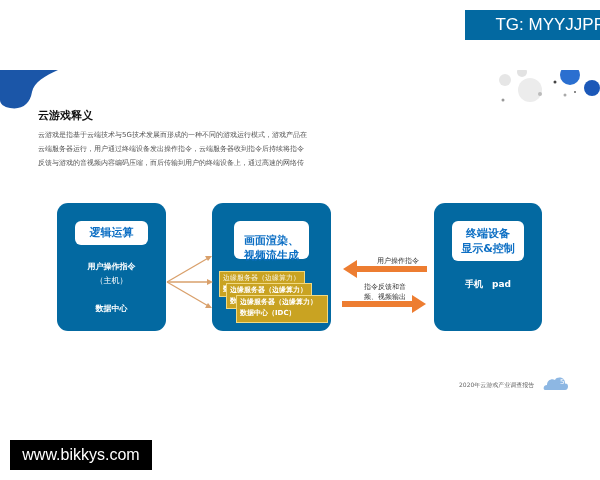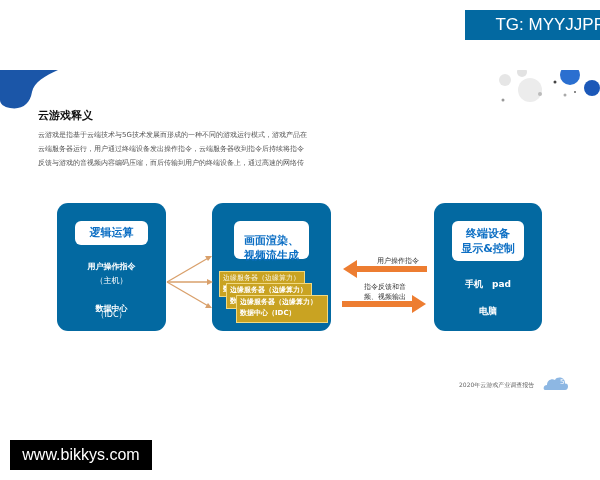--- a/index.html
+++ b/index.html
@@ -89,21 +89,20 @@
   <div>云游戏是指基于云端技术与5G技术发展而形成的一种不同的游戏运行模式，游戏产品在</div>
   <div>云端服务器运行，用户通过终端设备发出操作指令，云端服务器收到指令后持续将指令</div>
   <div>反馈与游戏的音视频内容编码压缩，而后传输到用户的终端设备上，通过高速的网络传</div>
 </div>
 
 <div class="box left">
   <div class="box-head">逻辑运算</div>
   <div class="box-text b" style="top:58px">用户操作指令</div>
   <div class="box-text" style="top:72px">（主机）</div>
   <div class="box-text b" style="top:100px">数据中心</div>
-  <div class="box-text" style="top:106px">（IDC）</div>
 </div>
 
 <div class="box mid">
   <div class="box-head">
     <div>画面渲染、</div>
     <div>视频流生成</div>
   </div>
 </div>
 
 <div class="edge-card" style="left:219px;top:271px;width:86px;height:26px;">
@@ -118,21 +117,20 @@
   <div class="strong">边缘服务器（边缘算力）</div>
   <div class="strong">数据中心（IDC）</div>
 </div>
 
 <div class="box right">
   <div class="box-head">
     <div>终端设备</div>
     <div>显示&amp;控制</div>
   </div>
   <div class="box-text b" style="top:75px;font-size:9px">手机　pad</div>
-  <div class="box-text b" style="top:102px;font-size:9px">电脑</div>
   <div class="box-text b" style="top:144px;font-size:15px">数字电视</div>
 </div>
 
 <svg class="lines" width="600" height="480">
   <g stroke="#d9a06b" stroke-width="1.3" fill="none">
     <line x1="167" y1="282" x2="210" y2="257"></line>
     <line x1="167" y1="282" x2="210" y2="282"></line>
     <line x1="167" y1="282" x2="210" y2="307"></line>
   </g>
   <g fill="#d9a06b">

